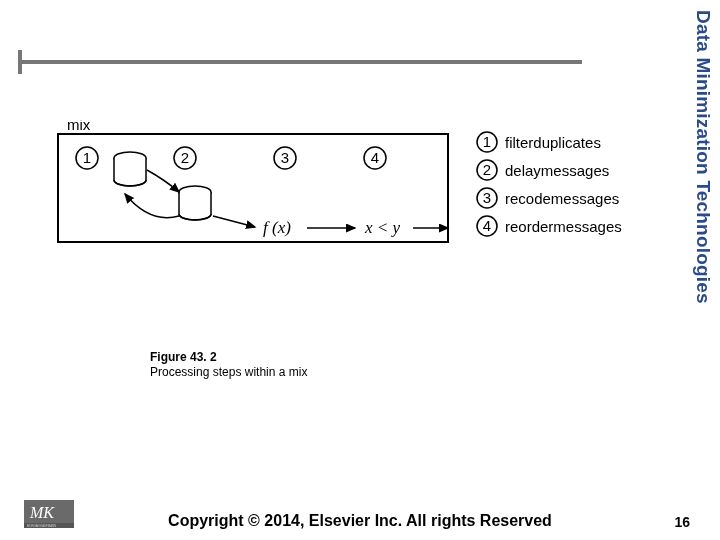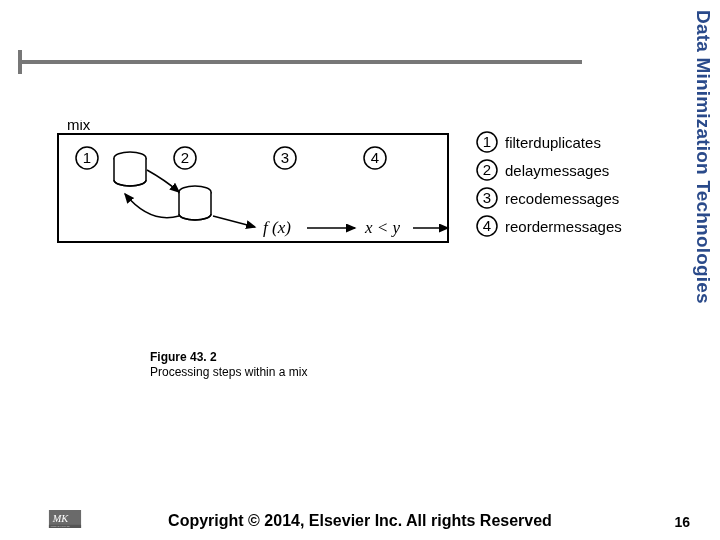--- a/index.html
+++ b/index.html
@@ -8,21 +8,21 @@
   .rule{position:absolute;left:22px;top:60px;width:560px;height:4px;background:#777}
   .rule::before{content:"";position:absolute;left:-4px;top:-10px;width:4px;height:24px;background:#777}
   .diagram{position:absolute;left:55px;top:120px;width:605px;height:140px}
   .figure-block{position:absolute;left:150px;top:350px;width:420px}
   .fig-label{font-weight:bold;font-size:12px;}
   .fig-caption{font-size:12px;line-height:1.35}
   .fig-caption .italic{font-style:italic}
   .footer{position:absolute;bottom:10px;left:0;width:720px}
   .copyright{text-align:center;font-size:16px;font-weight:bold}
   .page-no{position:absolute;right:30px;bottom:0;font-size:14px;font-weight:bold}
-  .logo{position:absolute;left:40px;bottom:12px;width:50px;height:18px}
+  .logo{position:absolute;left:24px;bottom:12px;width:50px;height:28px}
   .logo svg{width:100%;height:100%}
   
   .diagram svg{width:100%;height:100%}
   .d-text{font-family:Arial;font-size:15px}
   .d-serif{font-family:'Times New Roman',serif;font-size:17px;font-style:italic}
 </style>
 </head>
 <body>
 <div class="slide">
 

